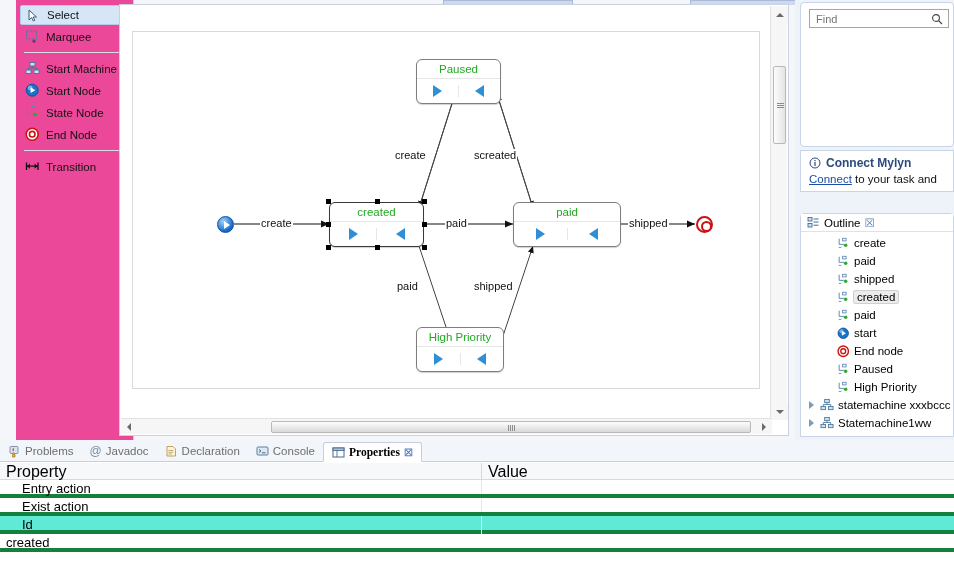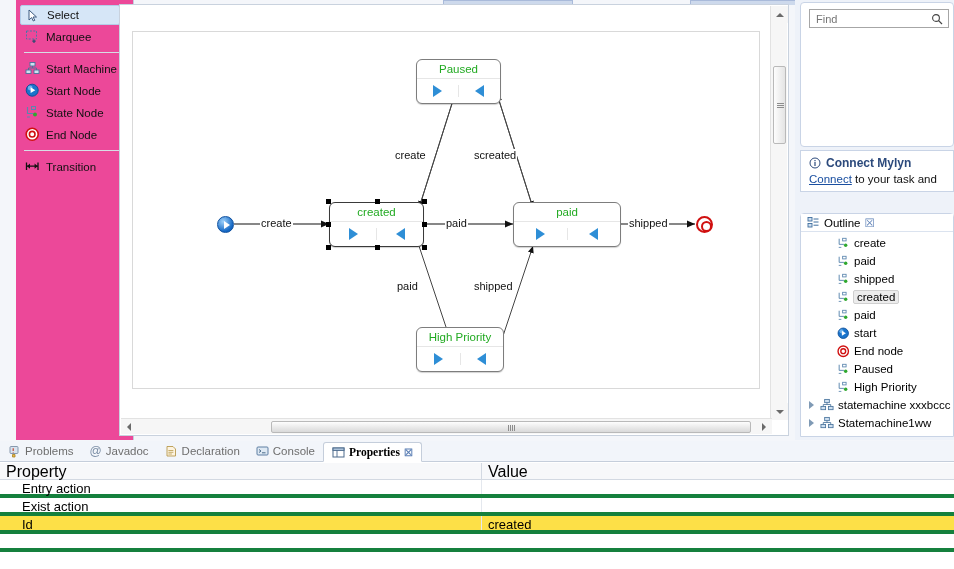--- a/index.html
+++ b/index.html
@@ -126,21 +126,21 @@
   .btab { display:flex; align-items:center; gap:4px; height:20px; padding:0 8px; font-size:11.5px; color:#6e6e6e; }
   .btab.active { background:#fff; border:1px solid #c5cedb; border-bottom:1px solid #fff;
     color:#000; font-weight:bold; border-radius:3px 3px 0 0; margin-bottom:-1px;font-family:Liberation Serif, serif; }
   .btab .x { color:#5b7fb5; font-size:10px; }
 
   .ptable { position:absolute; left:0; top:22px; right:0; bottom:0; }
   .phead { display:flex; height:17px; background:#f7f8fa; border-bottom:1px solid #d3d9e2; font-size:16px; }
   .pcol1 { width:482px; padding-left:6px; border-right:1px solid #d3d9e2; }
   .pcol2 { flex:1; padding-left:6px; }
   .prow { display:flex; height:18px; font-size:13px; border-bottom:4px solid #15803d; }
-  .prow.sel { background:#fde047; }
+  .prow.sel { background:#5eead4;flex-direction:column; }
   .prow .c1 { width:482px; padding-left:22px; border-right:1px solid #e4e8ee; line-height:18px; }
   .prow .c2 { flex:1; padding-left:6px; line-height:18px; }
 
   svg.icn { display:block; }
 </style>
 </head>
 <body>
 
 <div class="root">
 

